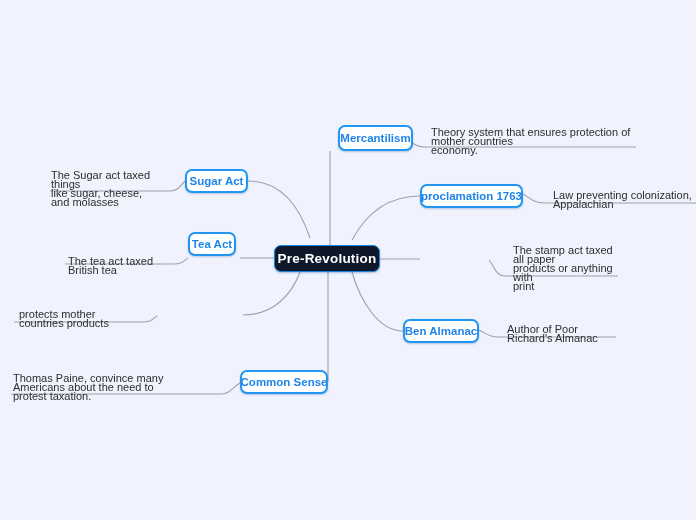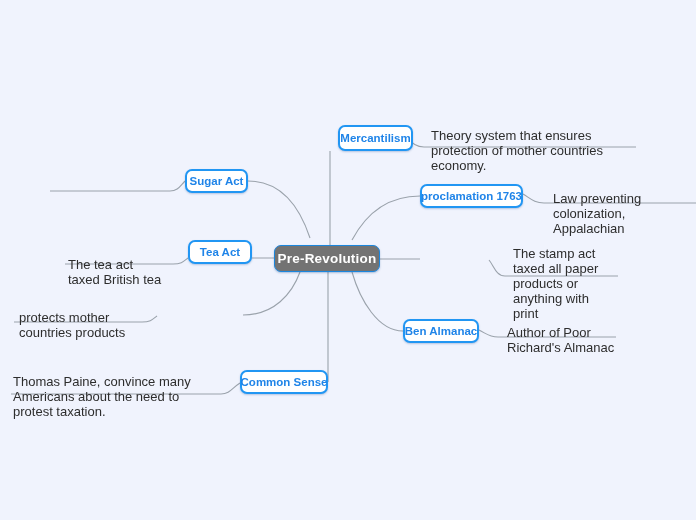--- a/index.html
+++ b/index.html
@@ -28,40 +28,40 @@
   .node {
     position: absolute;
     box-sizing: border-box;
     display: flex;
     align-items: center;
     justify-content: center;
     border-radius: 7px;
     white-space: nowrap;
   }
   .node-root {
-    background: #737373;
+    background: #0f172a;
     color: #ffffff;
     font-weight: bold;
     font-size: 13.5px;
     border: 1px solid #1b86dd;
     box-shadow: 0 1px 2px rgba(30,80,150,0.35);
     letter-spacing: .2px;
   }
   .node-branch {
     background: #ffffff;
     color: #1f84e8;
     font-weight: bold;
     font-size: 11.5px;
     border: 2px solid #2196f3;
     box-shadow: 0 1px 2px rgba(30,80,150,0.28);
   }
   .desc {
     position: absolute;
-    font-size: 13px;
-    line-height: 15px;
+    font-size: 11px;
+    line-height: 9px;
     color: #2d2d2d;
     white-space: pre-line;
     padding-bottom: 2px;
   }
   .desc-left {
     text-align: left;
   }
 </style>
 </head>
 <body>
@@ -111,21 +111,23 @@
     <div class="desc desc-left" style="left: 513px; top: 246px; width: 110px;">The stamp act taxed all paper
 products or anything with
 print</div>
     <div class="node node-branch" style="left: 403px; top: 319px; width: 76px; height: 24px;">
       <span>Ben Almanac</span>
     </div>
     <div class="desc desc-left" style="left: 507px; top: 325px; width: 112px;">Author of Poor Richard's Almanac</div>
     <div class="node node-branch" style="left: 185px; top: 169px; width: 63px; height: 24px;">
       <span>Sugar Act</span>
     </div>
-    <div class="node node-branch" style="left: 188px; top: 240px; width: 64px; height: 24px;">
+    <div class="desc desc-left" style="left: 51px; top: 171px; width: 112px;">The Sugar act taxed things
+like sugar, cheese, and molasses</div>
+    <div class="node node-branch" style="left: 188px; top: 232px; width: 48px; height: 24px;">
       <span>Tea Act</span>
     </div>
     <div class="desc desc-left" style="left: 68px; top: 257px; width: 100px;">The tea act taxed British tea</div>
     <div class="desc desc-left" style="left: 19px; top: 310px; width: 122px;">protects mother countries products</div>
     <div class="node node-branch" style="left: 240px; top: 370px; width: 88px; height: 24px;">
       <span>Common Sense</span>
     </div>
     <div class="desc desc-left" style="left: 13px; top: 374px; width: 200px;">Thomas Paine, convince many Americans about the need to
 protest taxation.</div>
   </div>

